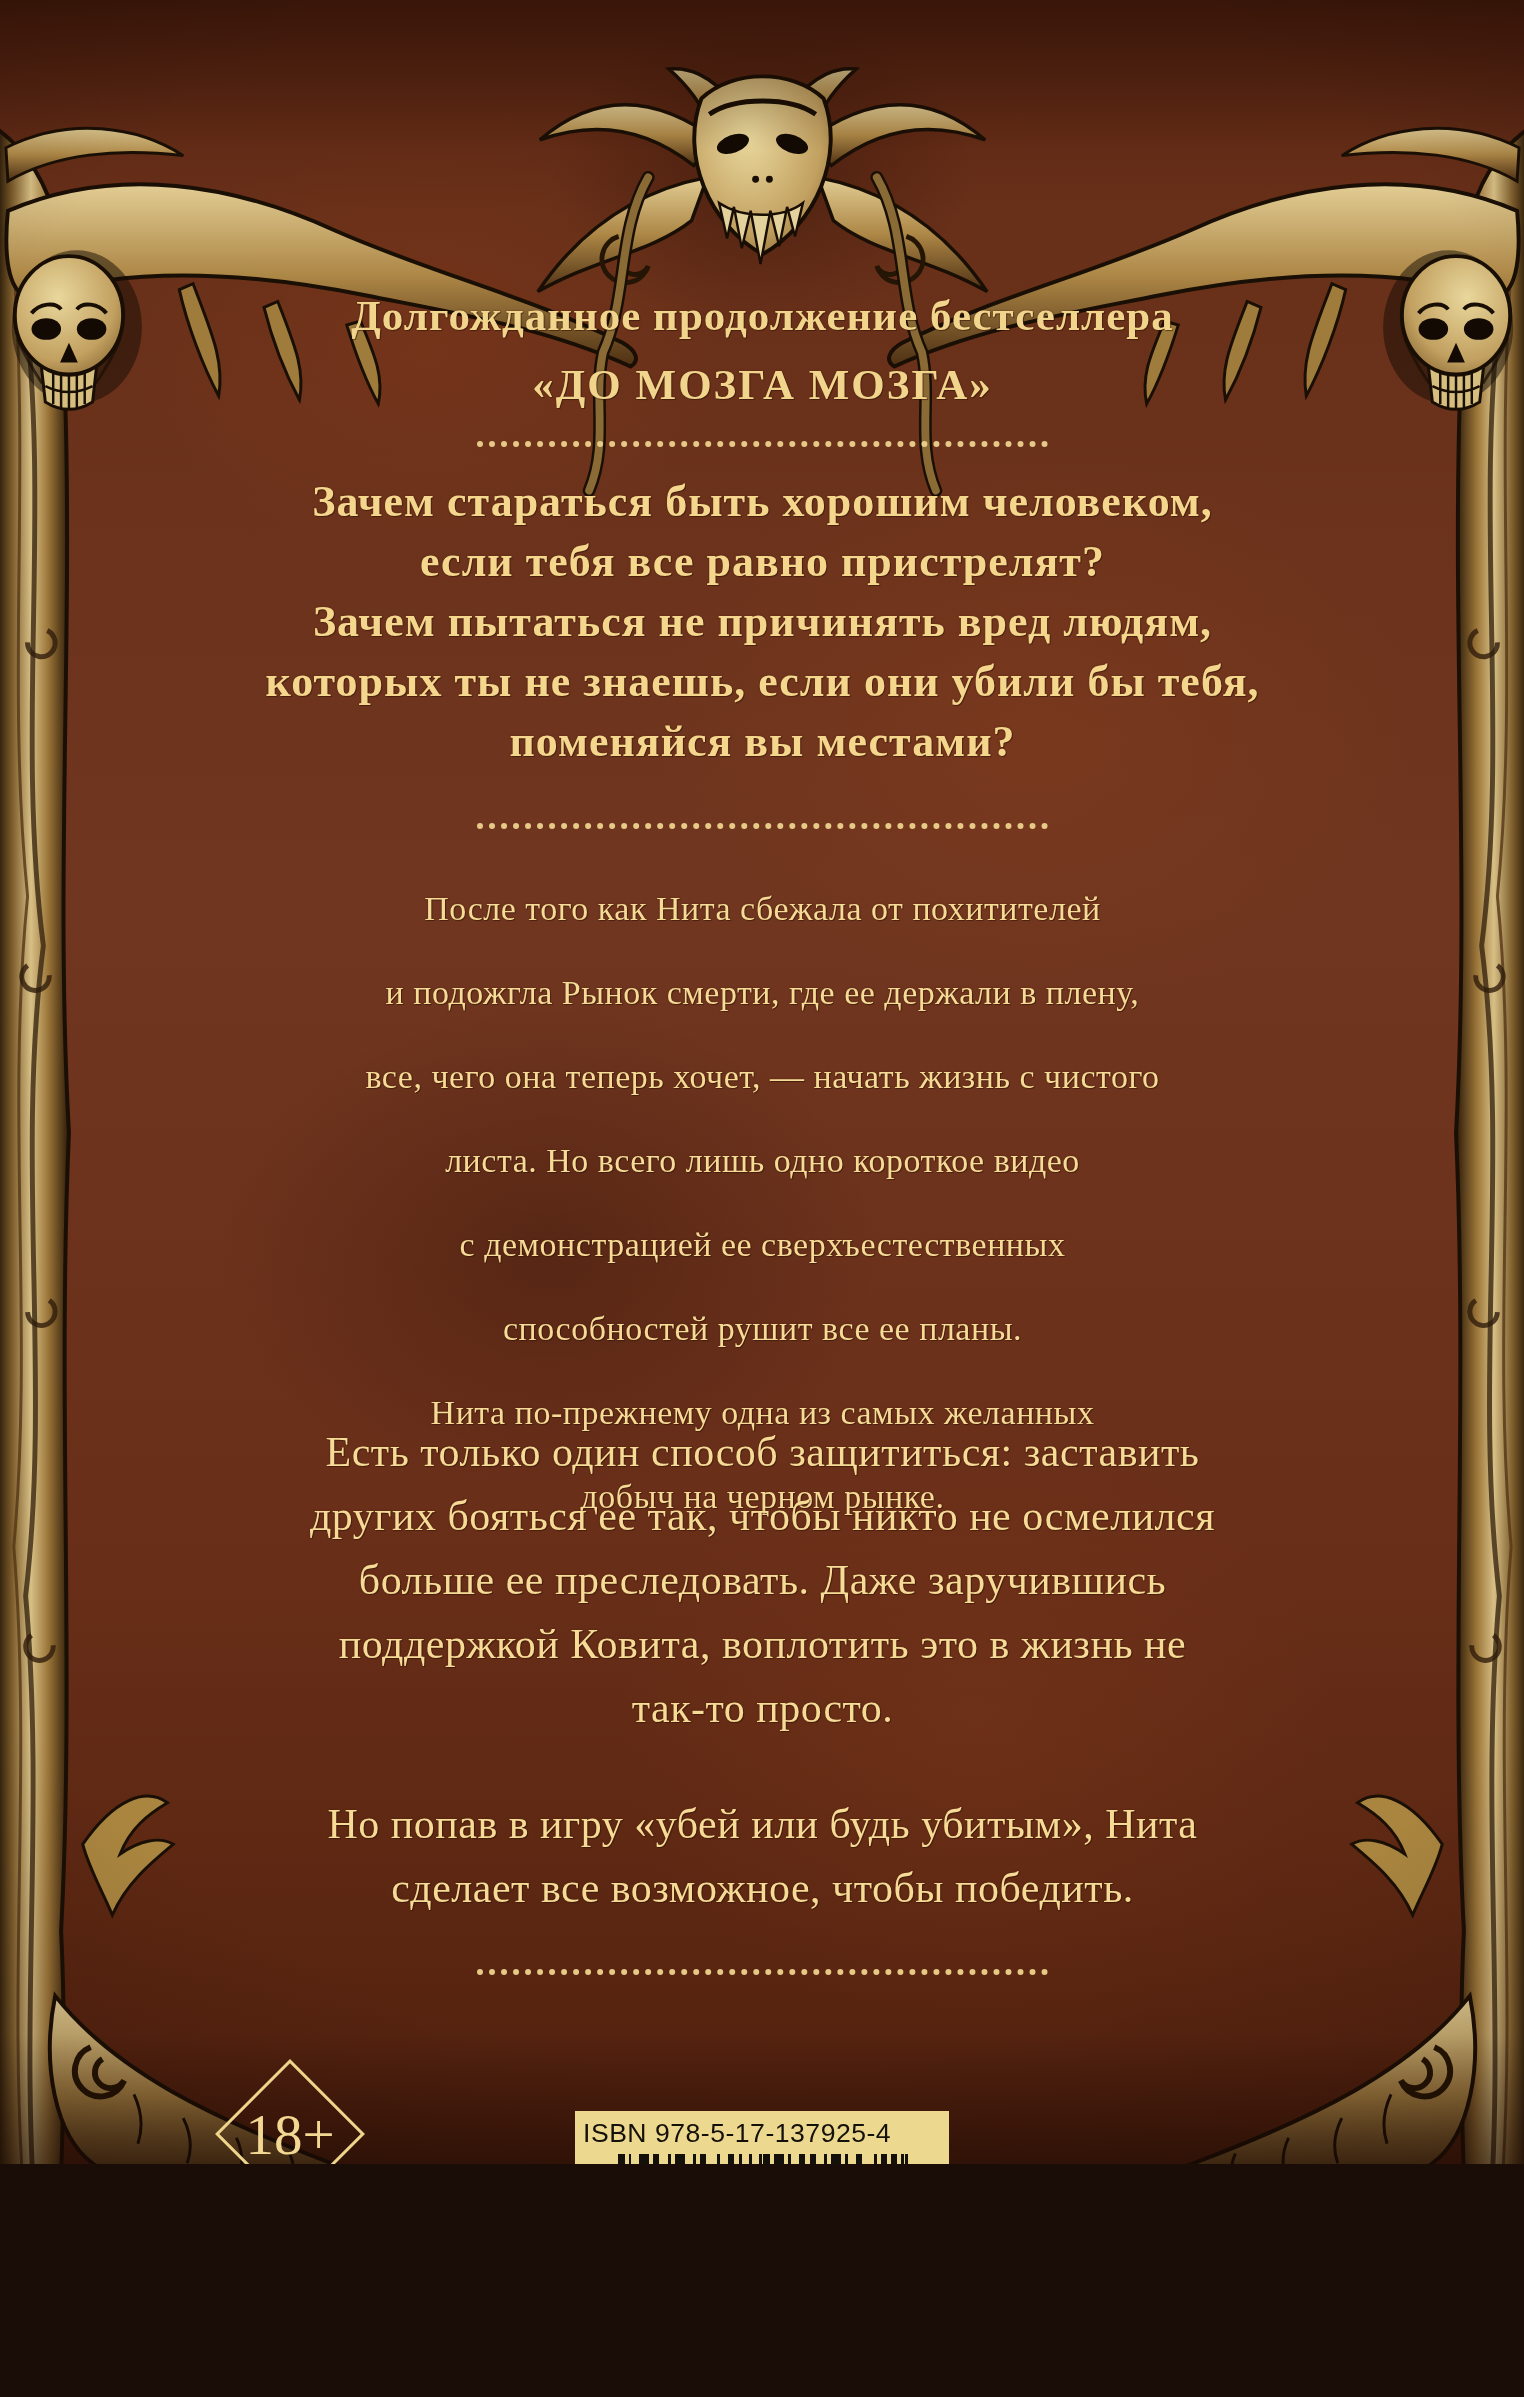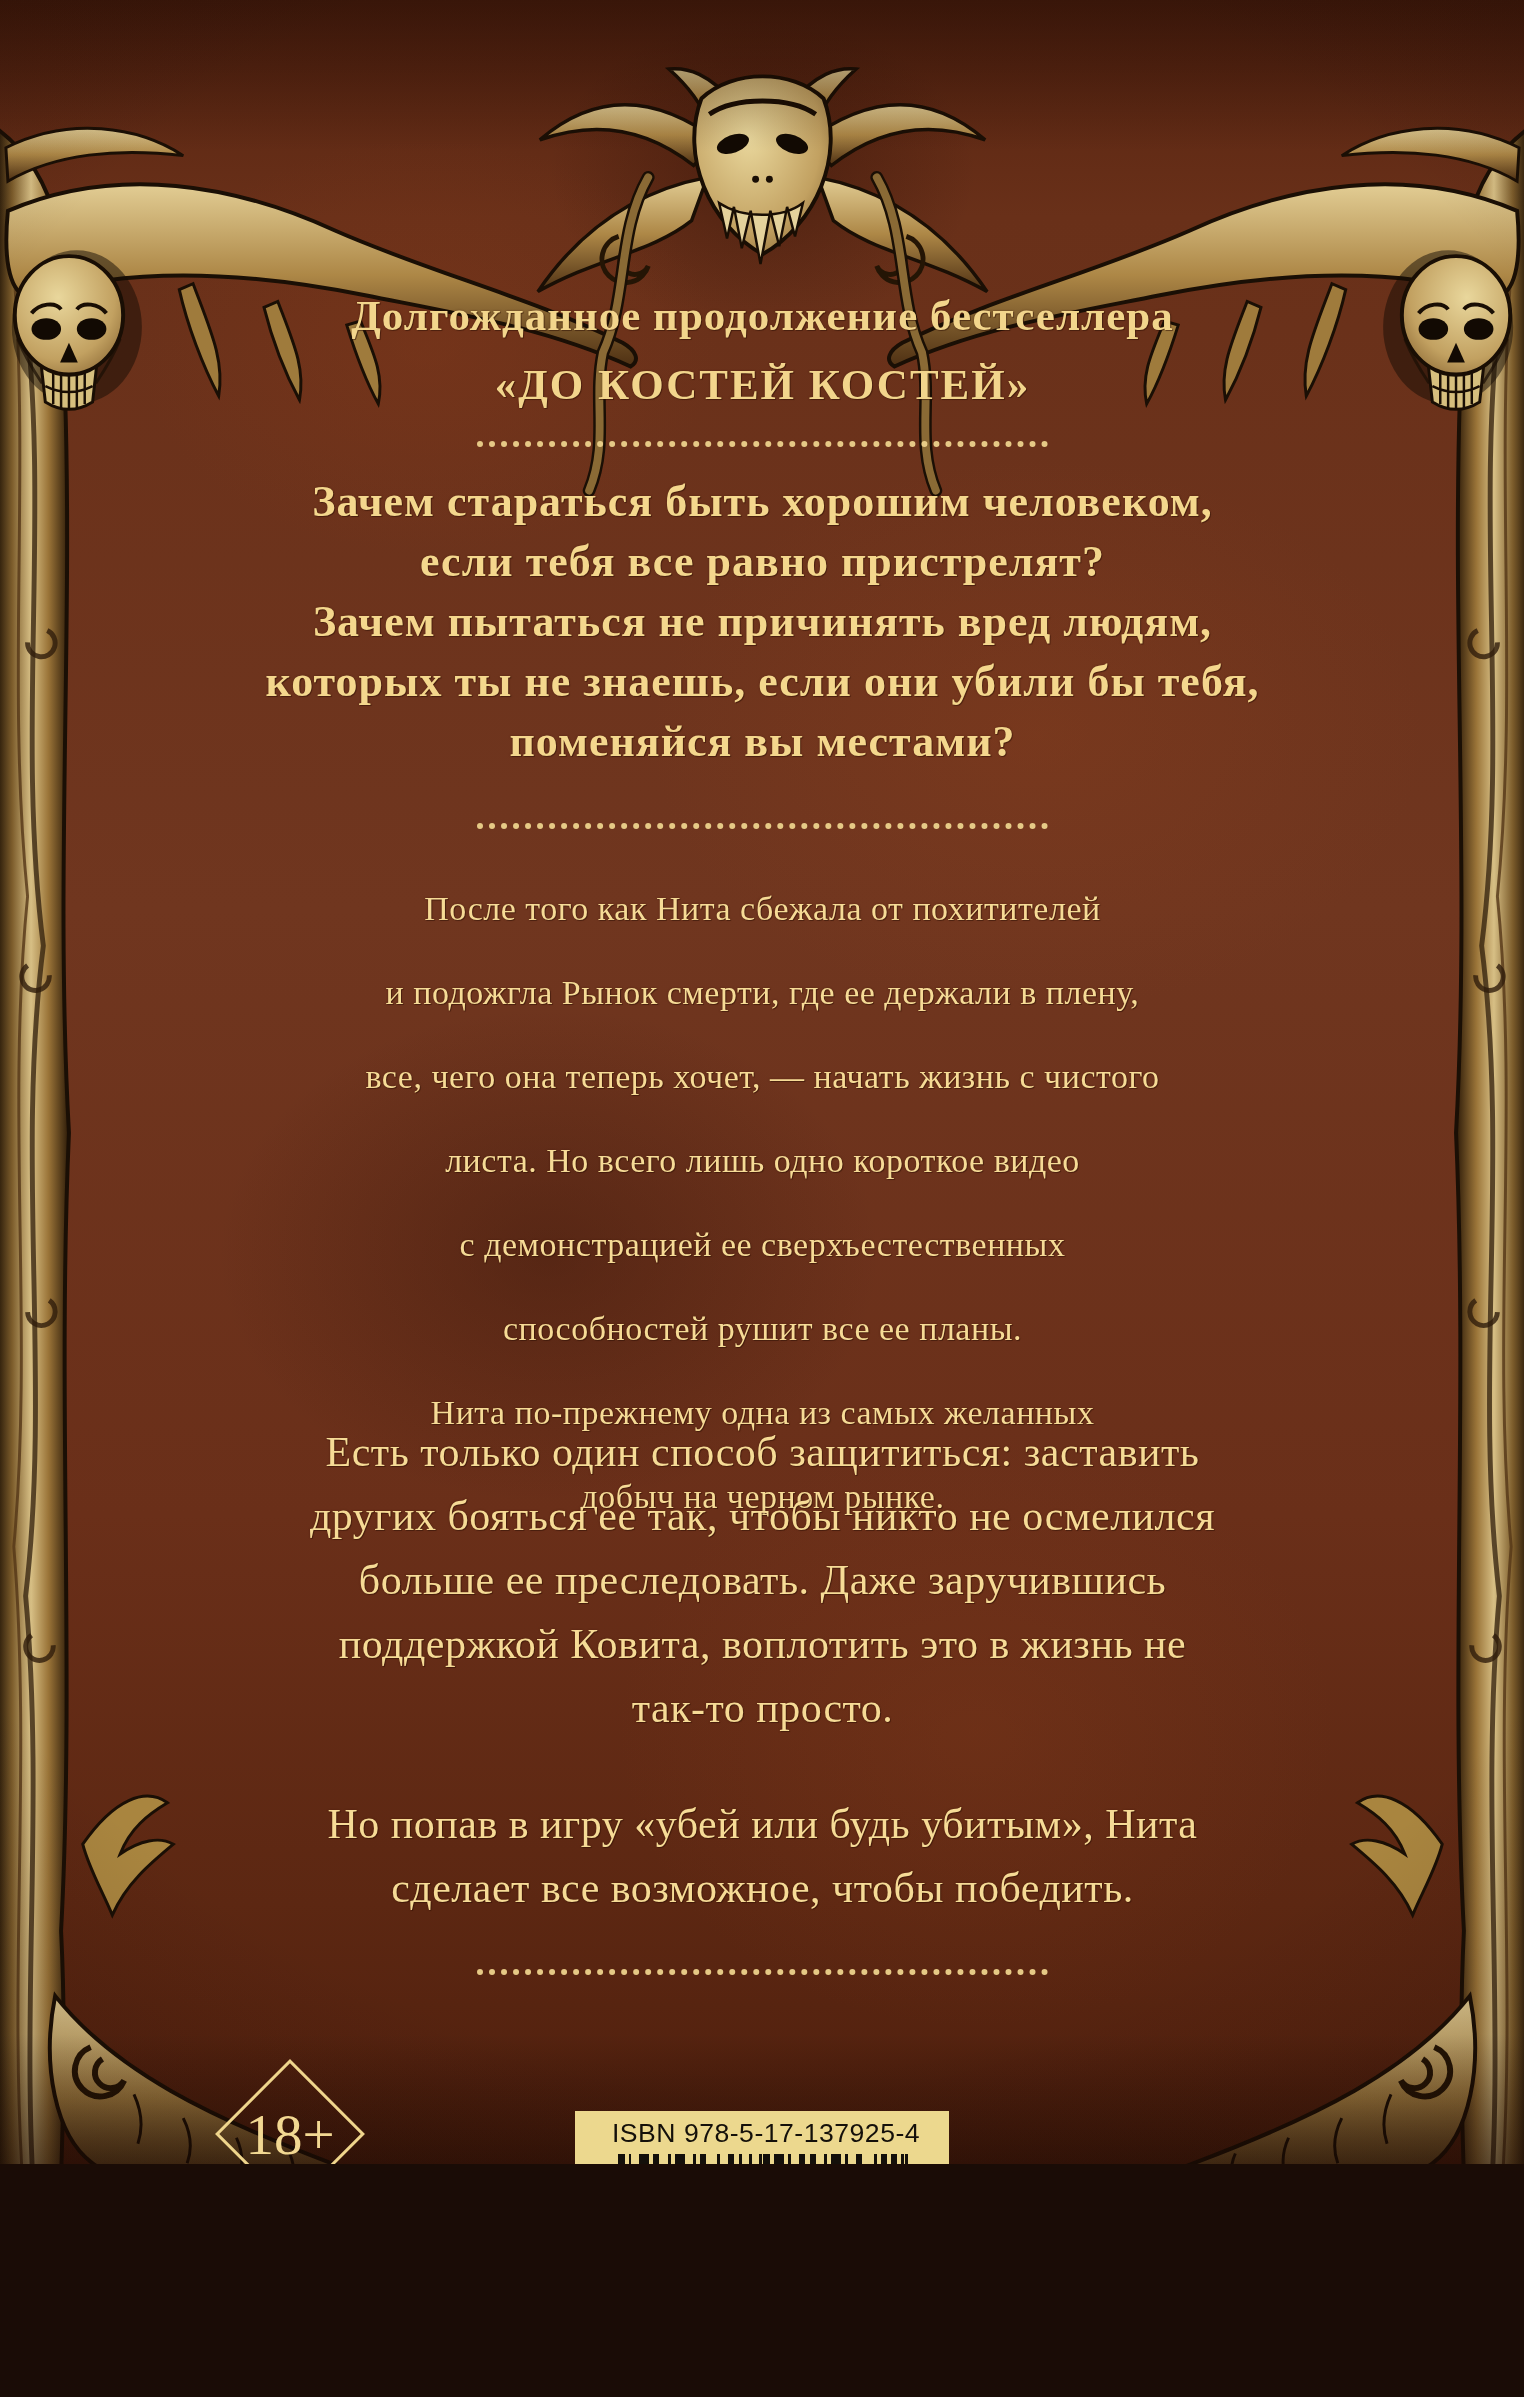--- a/index.html
+++ b/index.html
@@ -48,21 +48,21 @@
     position:absolute;inset:0;display:flex;align-items:center;justify-content:center;
     transform:rotate(-45deg);
     font-size:57px;color:#f2d892;font-family:"Liberation Serif",serif;
   }
 
   .isbn-box{
     position:absolute;left:575px;top:2111px;width:374px;height:196px;z-index:4;
     background:#ecd88e;
   }
   .isbn-label{
-    position:absolute;top:6.9px;left:0;right:0;text-align:center;
+    position:absolute;top:6.9px;left:0;right:0;text-align:left;
     font-family:"Liberation Sans","DejaVu Sans",sans-serif;
     font-size:26.6px;color:#14100a;letter-spacing:0.5px;padding-left:8px;
   }
   .barcode{position:absolute;left:43px;top:43px;width:296px;height:134px;}
   .barcode i{position:absolute;top:0;background:#14100a;}
   .digits{
     position:absolute;left:15.8px;right:15.8px;top:158px;z-index:5;
     display:flex;justify-content:space-between;align-items:baseline;
     font-family:"DejaVu Sans","Liberation Sans",sans-serif;
     font-size:30.5px;color:#14100a;
@@ -153,21 +153,21 @@
       <path d="M-116,30 C-148,86 -136,150 -162,208 C-172,256 -156,300 -176,348" stroke="#8a6a35" stroke-width="8" fill="none" stroke-linecap="round"></path>
       <path d="M116,30 C148,86 136,150 162,208 C172,256 156,300 176,348" stroke="#1a0f05" stroke-width="13" fill="none" stroke-linecap="round"></path>
       <path d="M116,30 C148,86 136,150 162,208 C172,256 156,300 176,348" stroke="#8a6a35" stroke-width="8" fill="none" stroke-linecap="round"></path>
     </g>
   </svg>
 
   <div class="vignette"></div>
 
   <header class="txt header">
     <div>Долгожданное продолжение бестселлера</div>
-    <div class="caps">«ДО КОСТЕЙ КОСТЕЙ»</div>
+    <div class="caps">«ДО МОЗГА МОЗГА»</div>
   </header>
 
   <div class="divider d1"></div>
 
   <section class="txt tagline">Зачем стараться быть хорошим человеком,<br>если тебя все равно пристрелят?<br>Зачем пытаться не причинять вред людям,<br>которых ты не знаешь, если они убили бы тебя,<br>поменяйся вы местами?</section>
 
   <div class="divider d2"></div>
 
   <section class="txt para p1">После того как Нита сбежала от похитителей<br>и подожгла Рынок смерти, где ее держали в плену,<br>все, чего она теперь хочет, — начать жизнь с чистого<br>листа. Но всего лишь одно короткое видео<br>с демонстрацией ее сверхъестественных<br>способностей рушит все ее планы.<br>Нита по-прежнему одна из самых желанных<br>добыч на черном рынке.</section>
   <section class="txt para p3">Но попав в игру «убей или будь убитым», Нита<br>сделает все возможное, чтобы победить.</section>

